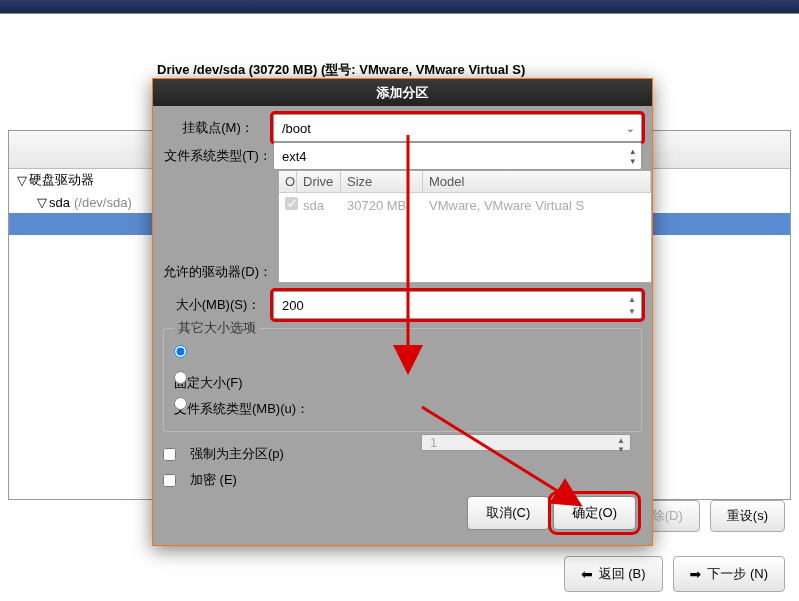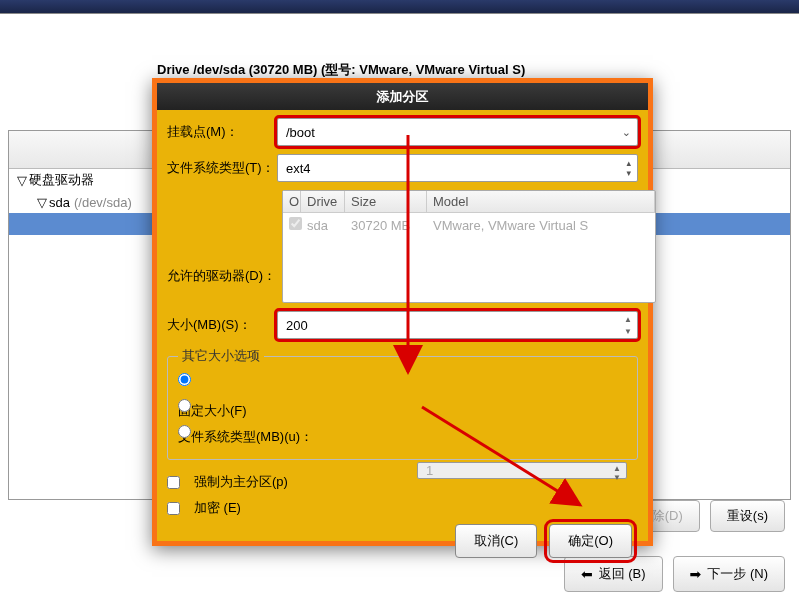--- a/index.html
+++ b/index.html
@@ -19,25 +19,25 @@
 .tree-row .dev-path { color: #888; font-size: 13px; margin-left: 4px; }
 
 .main-buttons { position: absolute; top: 498px; left: 8px; width: 783px; height: 36px; display: flex; justify-content: flex-end; gap: 10px; padding-right: 6px; align-items: center; }
 .btn { border: 1px solid #aaa; border-radius: 4px; background: linear-gradient(#fff,#e5e5e5); padding: 6px 16px; cursor: pointer; }
 .btn.disabled { color: #aaa; }
 
 .nav-buttons { position: absolute; top: 556px; right: 14px; display: flex; gap: 10px; }
 .nav-btn { border: 1px solid #aaa; border-radius: 4px; background: linear-gradient(#fff,#e5e5e5); padding: 8px 16px; cursor: pointer; display: flex; align-items: center; gap: 6px; }
 .nav-btn .arrow { font-size: 14px; }
 
-.dialog { position: absolute; top: 78px; left: 152px; width: 501px; height: 468px; border: 5px solid #f97316; background: #eab308; box-shadow: 0 4px 18px rgba(0,0,0,0.5); }
+.dialog { position: absolute; top: 78px; left: 152px; width: 501px; height: 468px; border: 1px solid #f97316; background: #a3a3a3; box-shadow: 0 4px 18px rgba(0,0,0,0.5); }
 .dialog-title { height: 27px; background: linear-gradient(#3a3a3a,#222); color: #fff; display: flex; align-items: center; justify-content: center; font-weight: bold; }
 .dialog-body { padding: 8px 10px; }
 
-.form-row { display: flex; align-items: center; margin-bottom: 8px; }
+.form-row { display: flex; align-items: center; margin-bottom: 0; text-align: center; }
 .form-row label { width: 110px; }
 .combo { flex: 1; height: 28px; border: 1px solid #999; background: #fff; display: flex; align-items: center; padding: 0 8px; position: relative; border-radius: 2px; }
 .combo .caret-down { position: absolute; right: 6px; font-size: 11px; color: #555; }
 .combo.hl { outline: 3px solid #d80000; outline-offset: 0; }
 .spin-ctrl { flex: 1; height: 28px; border: 1px solid #999; background: #fff; display: flex; align-items: center; padding: 0 8px; position: relative; border-radius: 2px; }
 .spin-ctrl.hl { outline: 3px solid #d80000; }
 .spin-ctrl.disabled { background: #eee; color: #aaa; }
 .spin-arrows { position: absolute; right: 2px; top: 1px; bottom: 1px; width: 14px; display: flex; flex-direction: column; }
 .spin-arrows span { flex: 1; font-size: 8px; display: flex; align-items: center; justify-content: center; color: #666; }
 
@@ -54,21 +54,21 @@
 .allowed-label { position: absolute; top: 157px; left: 10px; }
 
 .fieldset { border: 1px solid #bbb; border-radius: 3px; padding: 8px 10px; margin-bottom: 10px; }
 .fieldset legend { padding: 0 4px; color: #333; }
 .radio-row { display: flex; align-items: flex-start; height: 26px; gap: 16px; flex-direction: column; }
 .radio-row input { margin-right: 4px; }
 .radio-row .spin-ctrl { flex: 1; margin-left: auto; width: 210px; max-width: 210px; }
 
 .chk-row { display: flex; align-items: center; height: 24px; gap: 14px; margin-bottom: 2px; }
 
-.dialog-buttons { display: flex; justify-content: flex-end; gap: 12px; margin-top: 4px; padding-right: 6px; }
+.dialog-buttons { display: flex; justify-content: flex-end; gap: 4px; margin-top: 4px; padding-right: 6px; }
 .dbtn { border: 1px solid #888; border-radius: 4px; background: linear-gradient(#fff,#e5e5e5); padding: 7px 18px; cursor: pointer; }
 .dbtn.hl { outline: 3px solid #d80000; outline-offset: 2px; }
 
 .red-arrow { position: absolute; pointer-events: none; }
 
 </style>
 </head>
 <body>
 
 <div class="top-bar"></div>

